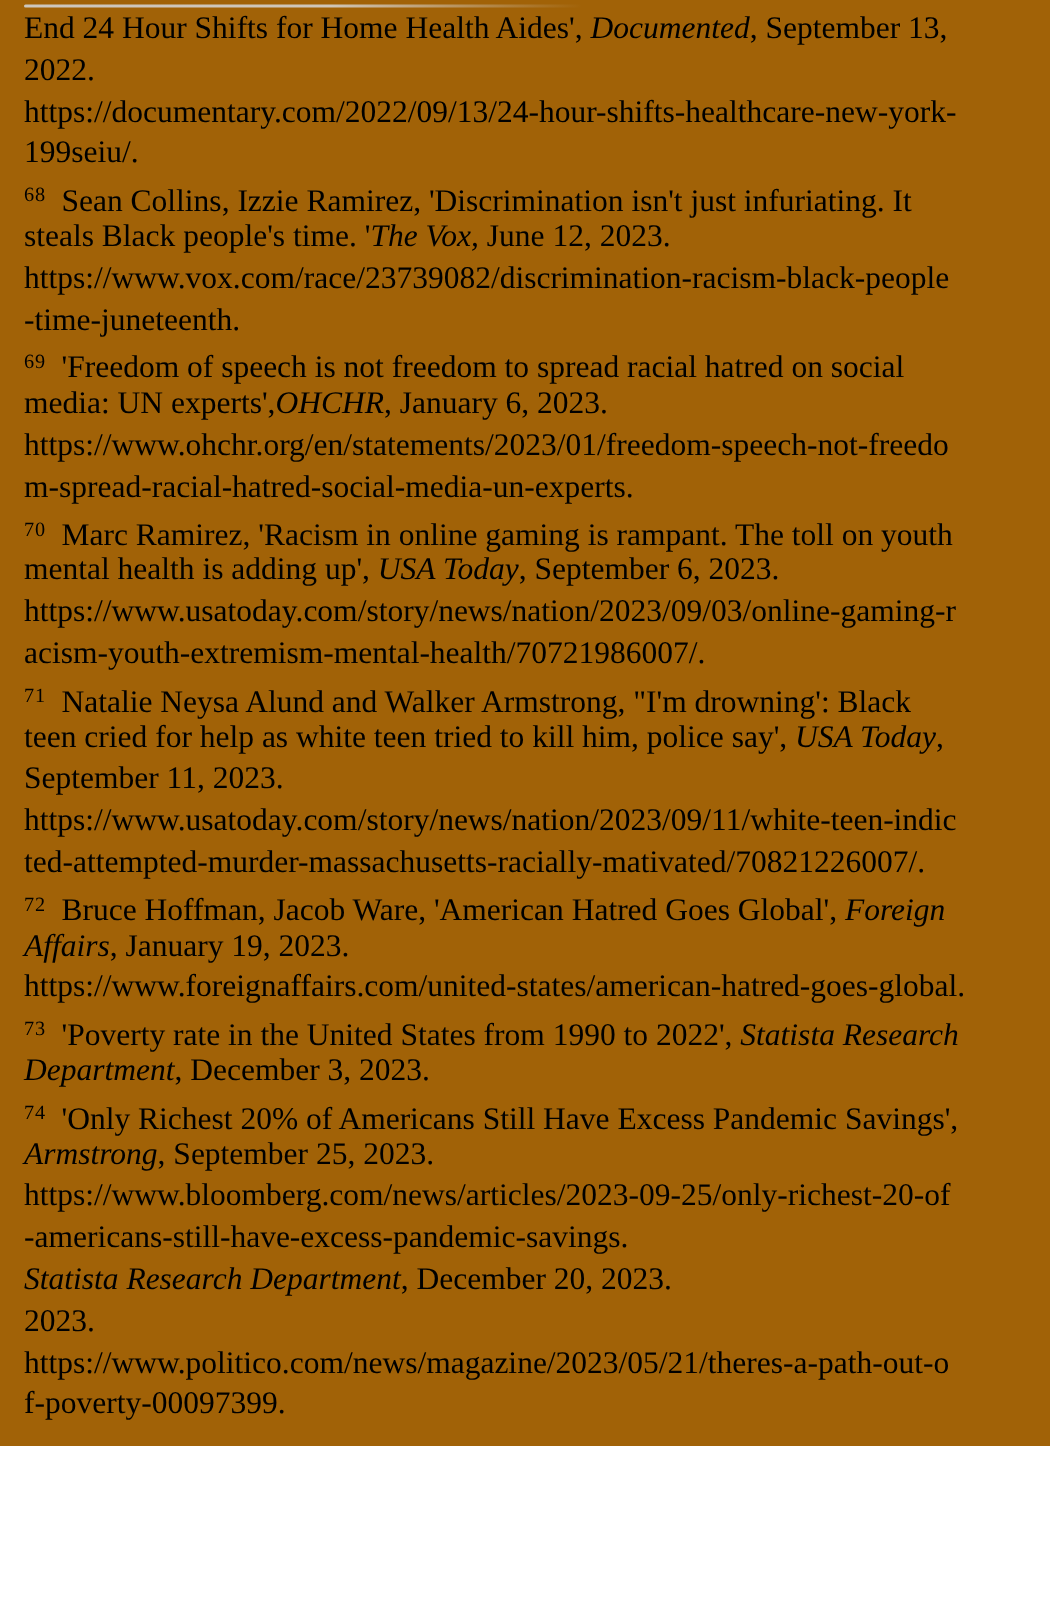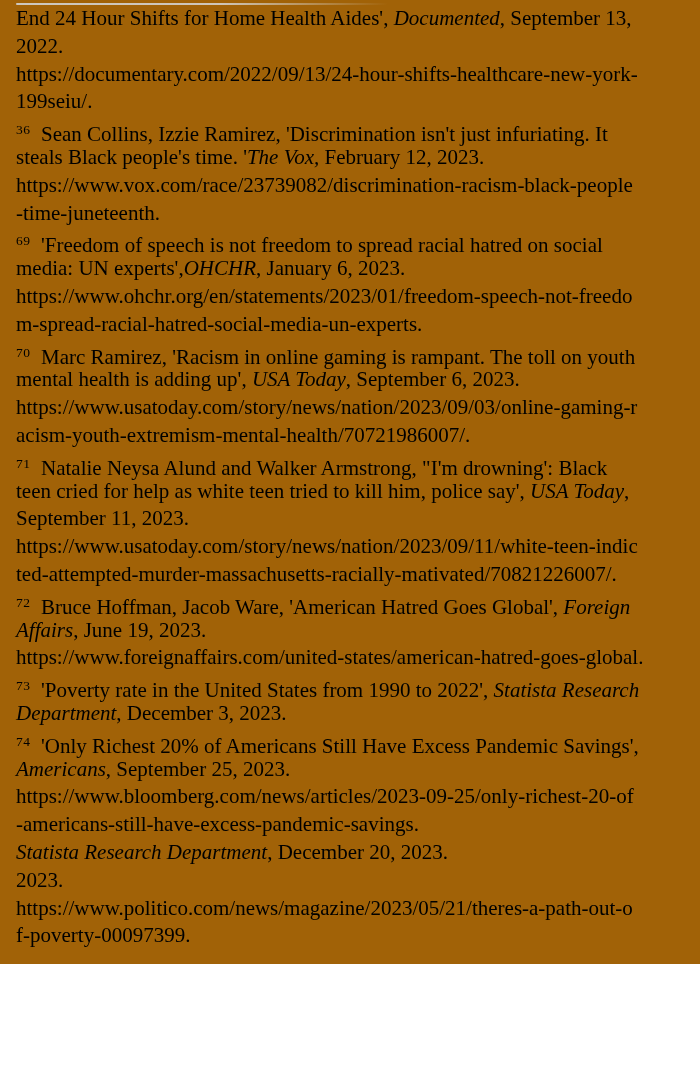--- a/index.html
+++ b/index.html
@@ -54,44 +54,44 @@
 </head>
 <body>
 
 <div class="page">
   <div class="top-rule"></div>
   <div class="content" id="content">
       <div class="line"><span class="seg-n">End 24 Hour Shifts for Home Health Aides', </span><span class="seg-i">Documented</span><span class="seg-n">, September 13,</span></div>
       <div class="line"><span class="seg-n">2022.</span></div>
       <div class="line"><span class="seg-n">https://documentary.com/2022/09/13/24-hour-shifts-healthcare-new-york-</span></div>
       <div class="line"><span class="seg-n">199seiu/.</span></div>
-      <div class="line"><span class="seg-sup">36</span><span class="seg-n">  Sean Collins, Izzie Ramirez, 'Discrimination isn't just infuriating. It</span></div>
-      <div class="line"><span class="seg-n">steals Black people's time. '</span><span class="seg-i">The Vox,</span><span class="seg-n"> February 12, 2023.</span></div>
+      <div class="line"><span class="seg-sup">68</span><span class="seg-n">  Sean Collins, Izzie Ramirez, 'Discrimination isn't just infuriating. It</span></div>
+      <div class="line"><span class="seg-n">steals Black people's time. '</span><span class="seg-i">The Vox,</span><span class="seg-n"> June 12, 2023.</span></div>
       <div class="line"><span class="seg-n">https://www.vox.com/race/23739082/discrimination-racism-black-people</span></div>
       <div class="line"><span class="seg-n">-time-juneteenth.</span></div>
       <div class="line"><span class="seg-sup">69</span><span class="seg-n">  'Freedom of speech is not freedom to spread racial hatred on social</span></div>
       <div class="line"><span class="seg-n">media: UN experts',</span><span class="seg-i">OHCHR</span><span class="seg-n">, January 6, 2023.</span></div>
       <div class="line"><span class="seg-n">https://www.ohchr.org/en/statements/2023/01/freedom-speech-not-freedo</span></div>
       <div class="line"><span class="seg-n">m-spread-racial-hatred-social-media-un-experts.</span></div>
       <div class="line"><span class="seg-sup">70</span><span class="seg-n">  Marc Ramirez, 'Racism in online gaming is rampant. The toll on youth</span></div>
       <div class="line"><span class="seg-n">mental health is adding up', </span><span class="seg-i">USA Today</span><span class="seg-n">, September 6, 2023.</span></div>
       <div class="line"><span class="seg-n">https://www.usatoday.com/story/news/nation/2023/09/03/online-gaming-r</span></div>
       <div class="line"><span class="seg-n">acism-youth-extremism-mental-health/70721986007/.</span></div>
       <div class="line"><span class="seg-sup">71</span><span class="seg-n">  Natalie Neysa Alund and Walker Armstrong, "I'm drowning': Black</span></div>
       <div class="line"><span class="seg-n">teen cried for help as white teen tried to kill him, police say', </span><span class="seg-i">USA Today</span><span class="seg-n">,</span></div>
       <div class="line"><span class="seg-n">September 11, 2023.</span></div>
       <div class="line"><span class="seg-n">https://www.usatoday.com/story/news/nation/2023/09/11/white-teen-indic</span></div>
       <div class="line"><span class="seg-n">ted-attempted-murder-massachusetts-racially-mativated/70821226007/.</span></div>
       <div class="line"><span class="seg-sup">72</span><span class="seg-n">  Bruce Hoffman, Jacob Ware, 'American Hatred Goes Global', </span><span class="seg-i">Foreign</span></div>
-      <div class="line"><span class="seg-i">Affairs</span><span class="seg-n">, June 19, 2023.</span></div>
+      <div class="line"><span class="seg-i">Affairs</span><span class="seg-n">, January 19, 2023.</span></div>
       <div class="line"><span class="seg-n">https://www.foreignaffairs.com/united-states/american-hatred-goes-global.</span></div>
       <div class="line"><span class="seg-sup">73</span><span class="seg-n">  'Poverty rate in the United States from 1990 to 2022', </span><span class="seg-i">Statista Research</span></div>
       <div class="line"><span class="seg-i">Department</span><span class="seg-n">, December 3, 2023.</span></div>
       <div class="line"><span class="seg-sup">74</span><span class="seg-n">  'Only Richest 20% of Americans Still Have Excess Pandemic Savings',</span></div>
-      <div class="line"><span class="seg-i">Americans</span><span class="seg-n">, September 25, 2023.</span></div>
+      <div class="line"><span class="seg-i">Armstrong</span><span class="seg-n">, September 25, 2023.</span></div>
       <div class="line"><span class="seg-n">https://www.bloomberg.com/news/articles/2023-09-25/only-richest-20-of</span></div>
       <div class="line"><span class="seg-n">-americans-still-have-excess-pandemic-savings.</span></div>
       <div class="line"><span class="seg-i">Statista Research Department</span><span class="seg-n">, December 20, 2023.</span></div>
       <div class="line"><span class="seg-n">2023.</span></div>
       <div class="line"><span class="seg-n">https://www.politico.com/news/magazine/2023/05/21/theres-a-path-out-o</span></div>
       <div class="line"><span class="seg-n">f-poverty-00097399.</span></div>
     </div>
 </div>
 
 </body></html>

